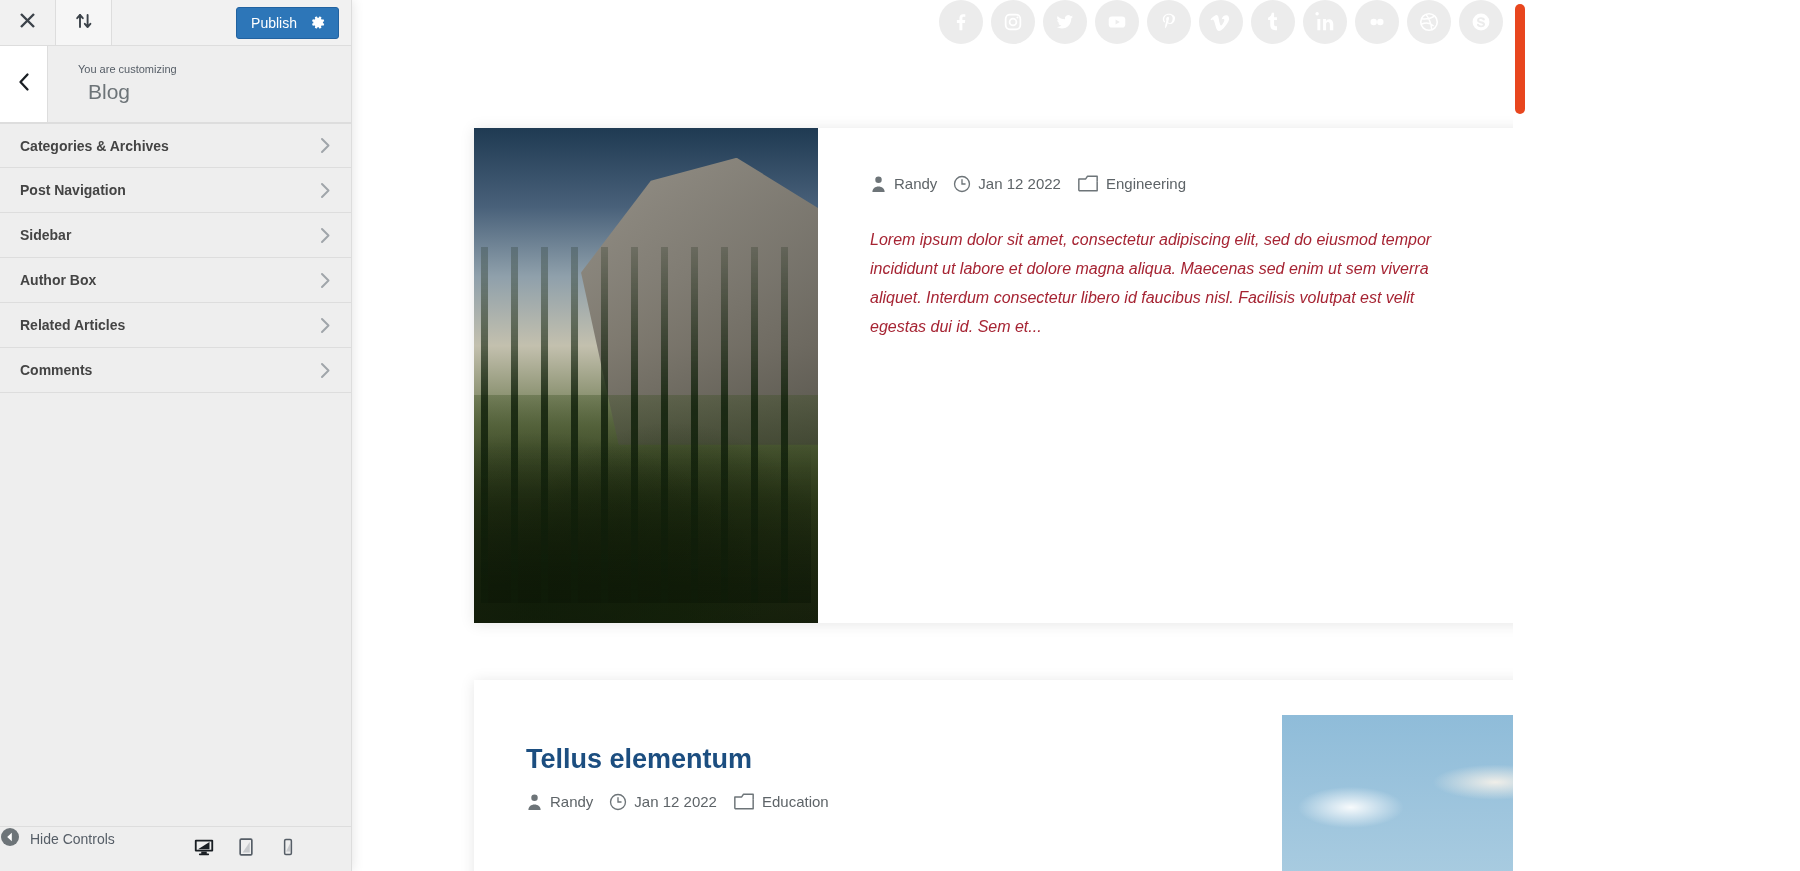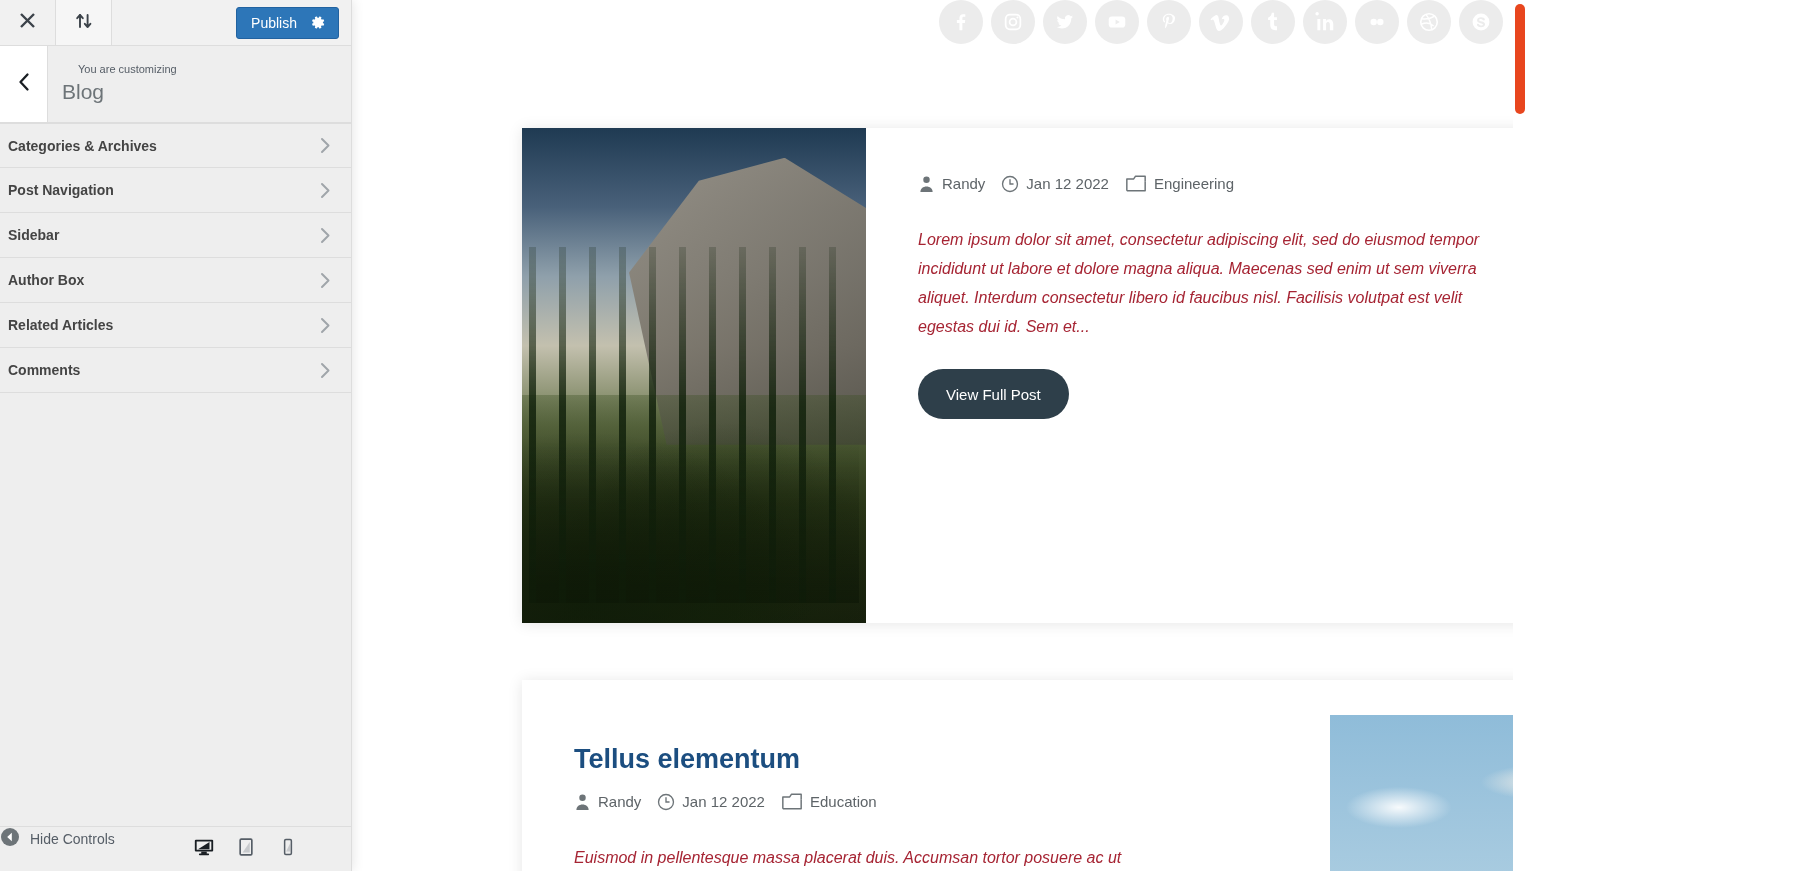--- a/index.html
+++ b/index.html
@@ -2,21 +2,21 @@
 <html><head>
 <meta charset="utf-8">
 <style>
   * { box-sizing: border-box; margin: 0; padding: 0; }
   html, body {
     width: 1800px; height: 871px;
     overflow: hidden;
     font-family: "Liberation Sans", sans-serif;
     background: #ffffff;
   }
-  .app { position: relative; width: 1527px; height: 871px; display: flex; gap: 48px; }
+  .app { position: relative; width: 1527px; height: 871px; display: flex; }
 
   
   .customizer {
     width: 352px; height: 871px;
     background: #eeeeee;
     border-right: 1px solid #dddddd;
     display: flex; flex-direction: column;
     position: relative; z-index: 10;
     box-shadow: 0 0 12px rgba(0,0,0,0.12);
   }
@@ -53,27 +53,27 @@
     border-bottom: 1px solid #dddddd;
     display: flex; align-items: stretch;
   }
   .cz-back {
     width: 48px; background: #ffffff;
     border-right: 1px solid #dddddd;
     display: flex; align-items: center; justify-content: center; cursor: pointer;
   }
   .cz-header-text { flex: 1; padding: 14px 0 0 14px; }
   .cz-header-eyebrow { font-size: 11px; color: #555d66; line-height: 18px; margin-left: 16px; }
-  .cz-header-title { font-size: 21px; color: #6d7478; font-weight: 400; line-height: 28px; }
+  .cz-header-title { font-size: 21px; color: #6d7478; font-weight: 400; line-height: 28px; margin-left: 26px; }
 
   
   .cz-sections { flex: 1; background: #eeeeee; overflow: hidden; }
   .cz-section {
     height: 45px; display: flex; align-items: center;
-    padding: 0 12px 0 8px;
+    padding: 0 12px 0 20px;
     border-bottom: 1px solid #dddddd;
     background: #eeeeee; cursor: pointer;
   }
   .cz-section:first-child { border-top: 1px solid #dddddd; }
   .cz-section-label { flex: 1; font-size: 14px; color: #444444; font-weight: 600; }
   .cz-chevron { color: #a0a5aa; display: flex; align-items: center; padding-right: 8px; }
 
   
   .cz-footer {
     height: 45px; background: #eeeeee;
@@ -447,21 +447,20 @@
             <span class="meta-icon">
               <svg width="22" height="19" viewBox="0 0 24 20">
                   <path d="M2 18 L2 5 L9.5 5 L11.5 2 L22 2 L22 8" fill="none" stroke="#6d7478" stroke-width="1.6" stroke-linejoin="round"></path>
                   <path d="M2 18 L22 18 L22 8" fill="none" stroke="#6d7478" stroke-width="1.6" stroke-linejoin="round"></path>
                 </svg>
             </span>
             <span>Engineering</span>
           </span>
         </div>
         <div class="post-excerpt">Lorem ipsum dolor sit amet, consectetur adipiscing elit, sed do eiusmod tempor incididunt ut labore et dolore magna aliqua. Maecenas sed enim ut sem viverra aliquet. Interdum consectetur libero id faucibus nisl. Facilisis volutpat est velit egestas dui id. Sem et...</div>
-        <button class="post-btn">View Full Post</button>
       </div>
     </div>
 
     <div class="post-card card-2">
       <div class="post-thumb thumb-2">
         <div class="img-sky"></div>
       </div>
       <div class="post-body body-2">
         <div class="post-title">Tellus elementum</div>
         <div class="post-meta">
@@ -486,21 +485,20 @@
           <span class="meta-item">
             <span class="meta-icon">
               <svg width="22" height="19" viewBox="0 0 24 20">
                   <path d="M2 18 L2 5 L9.5 5 L11.5 2 L22 2 L22 8" fill="none" stroke="#6d7478" stroke-width="1.6" stroke-linejoin="round"></path>
                   <path d="M2 18 L22 18 L22 8" fill="none" stroke="#6d7478" stroke-width="1.6" stroke-linejoin="round"></path>
                 </svg>
             </span>
             <span>Education</span>
           </span>
         </div>
-        <div class="post-excerpt">Euismod in pellentesque massa placerat duis. Accumsan tortor posuere ac ut</div>
       </div>
     </div>
 
     <div class="preview-scrollbar">
       <div class="preview-scroll-thumb"></div>
     </div>
   </div>
 </div>
 
 </body></html>

